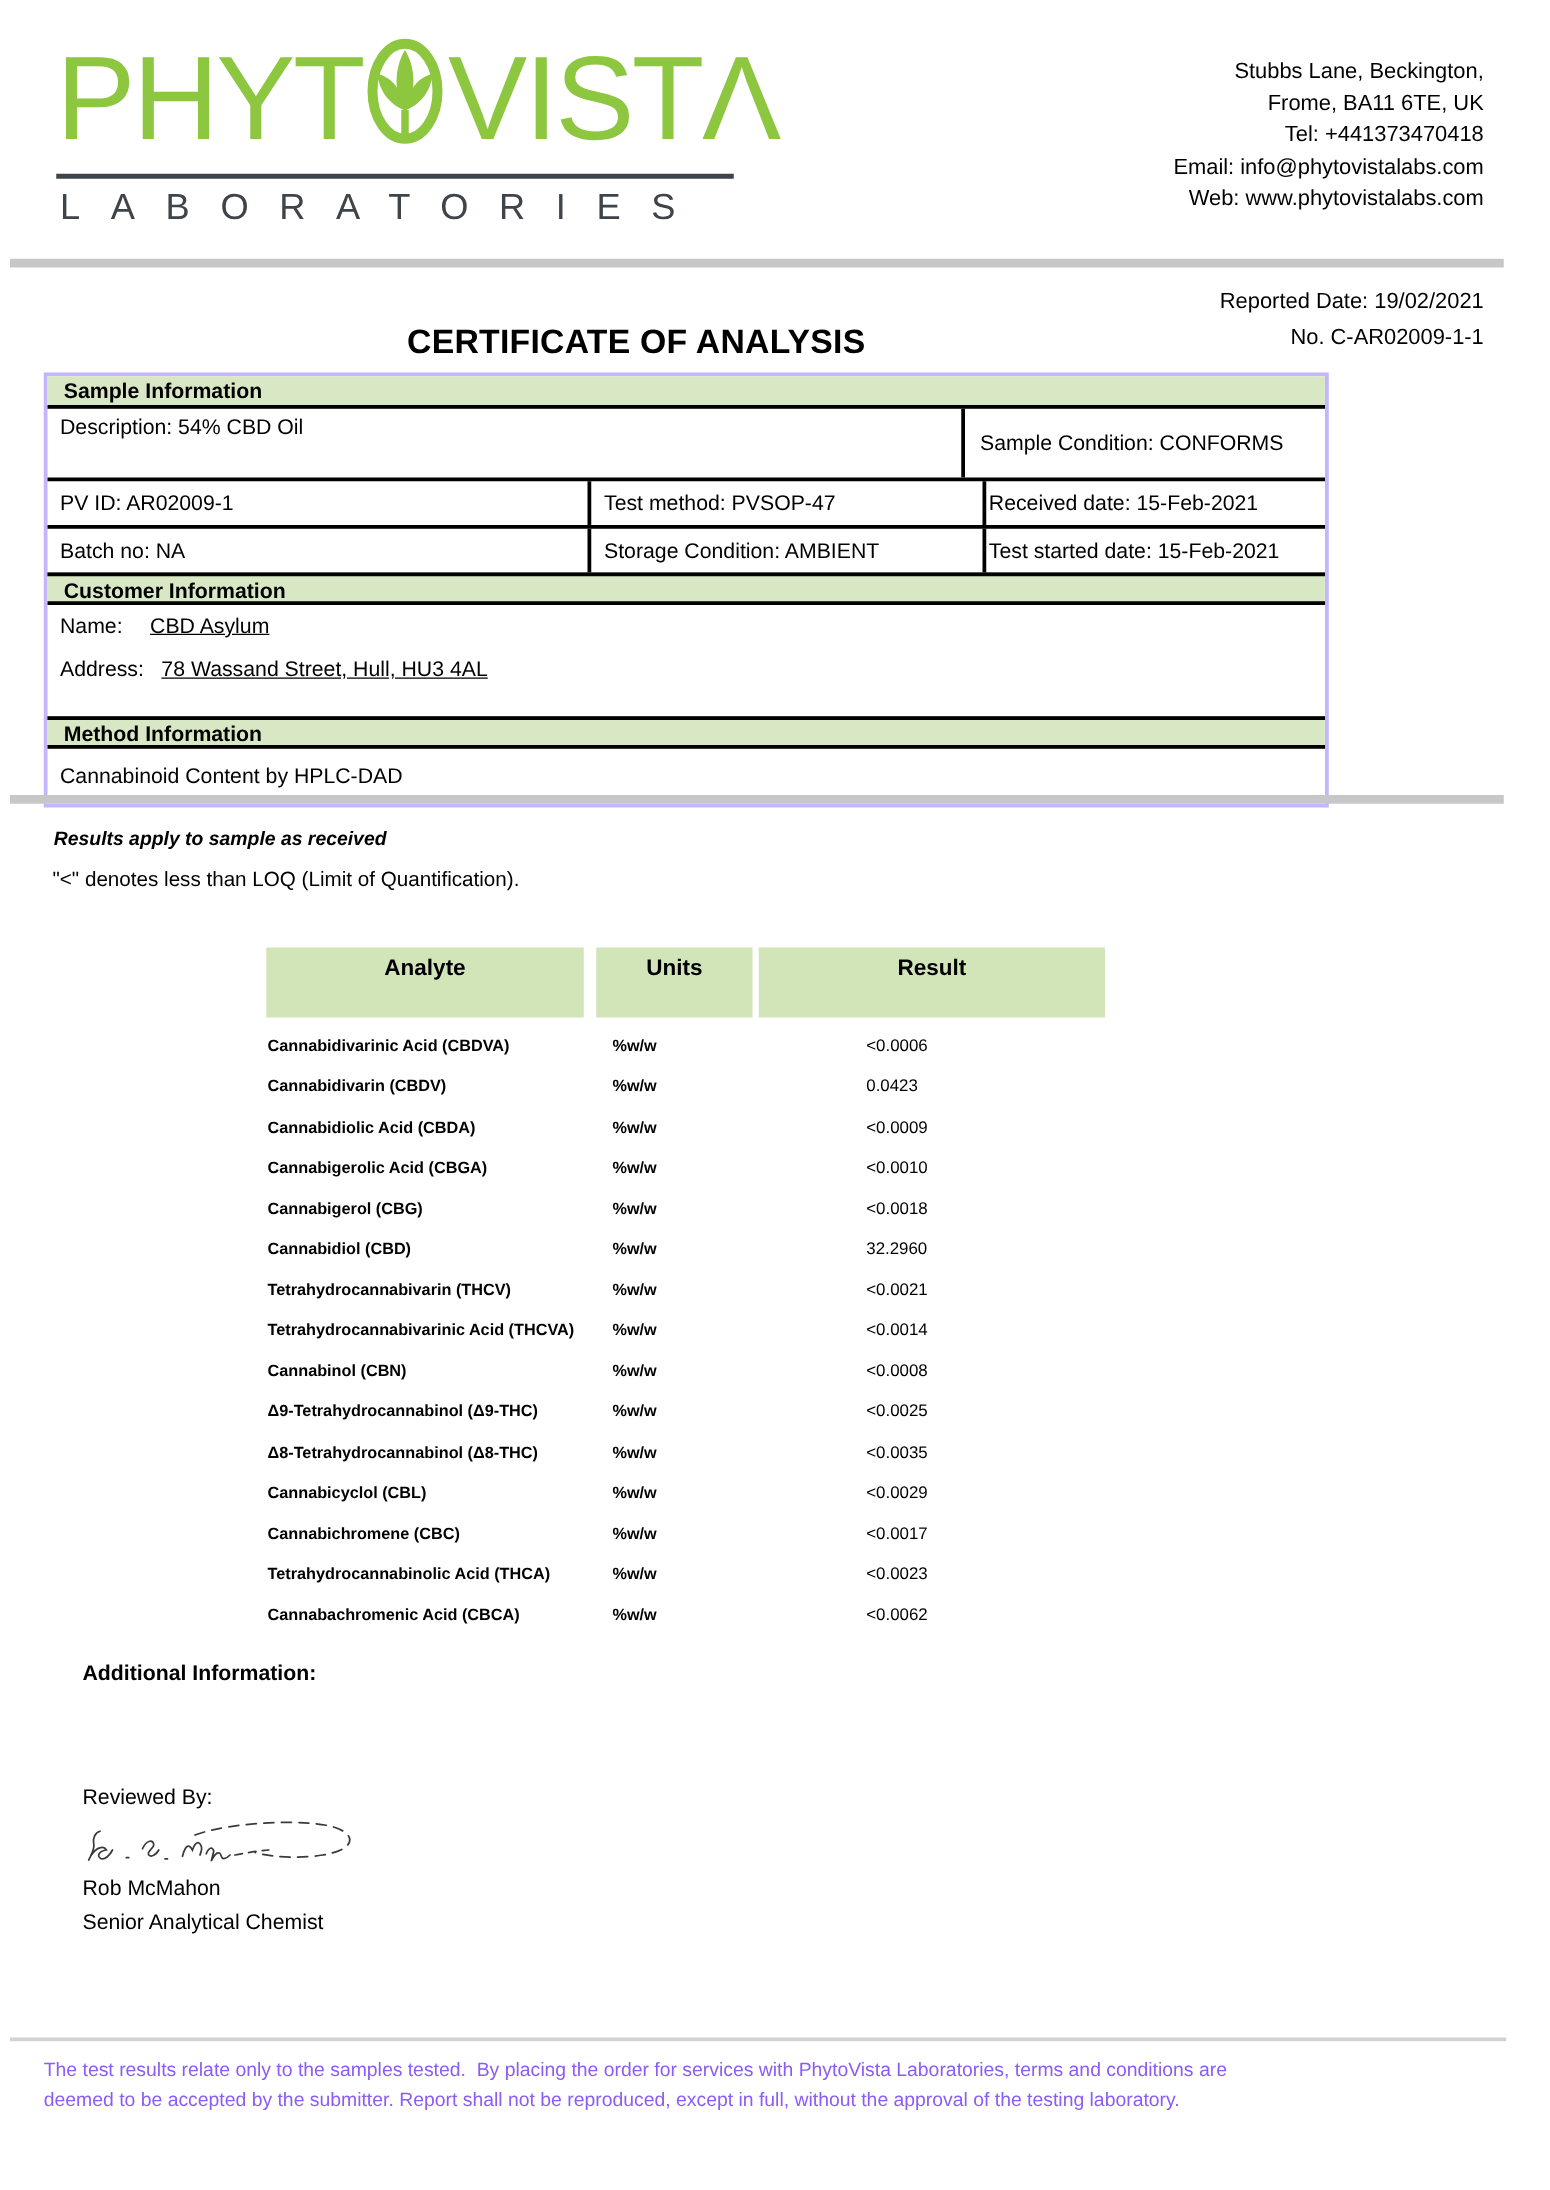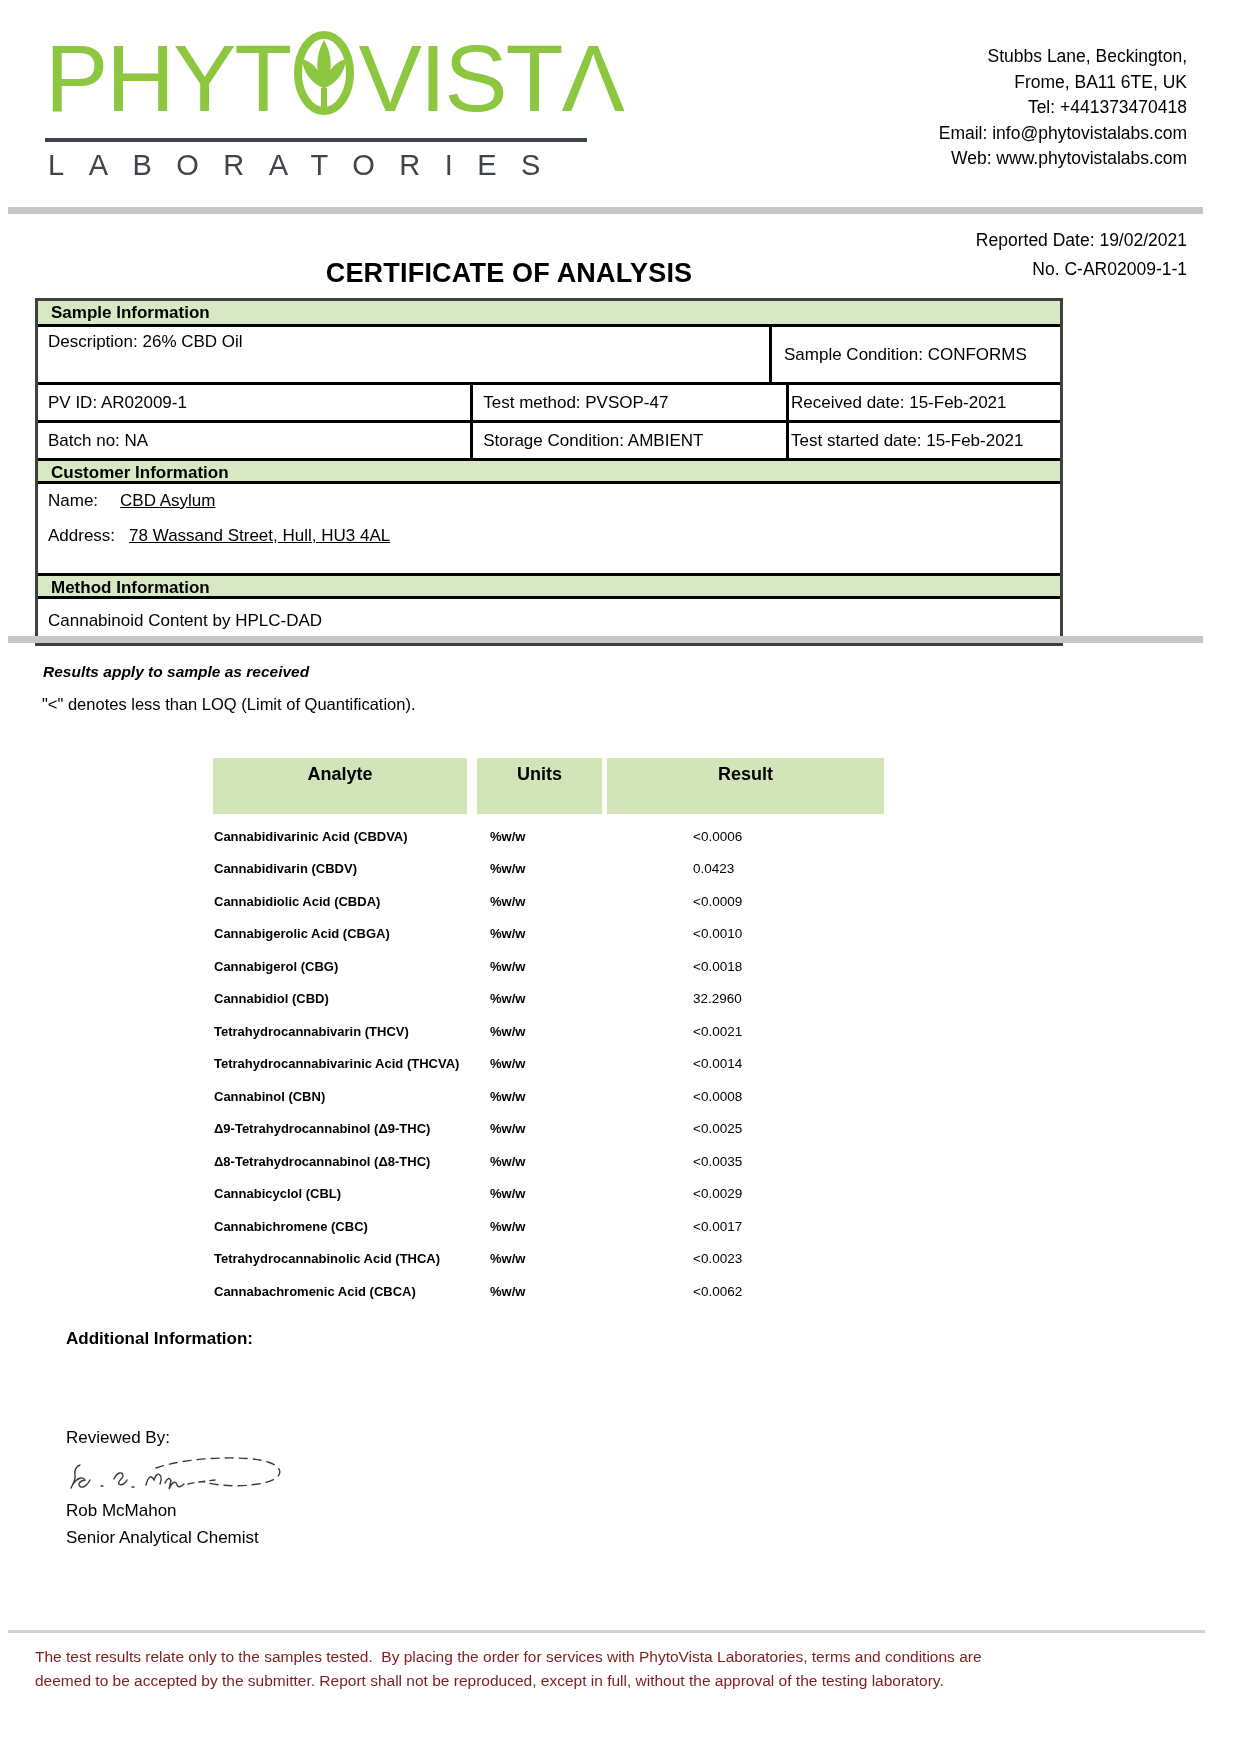--- a/index.html
+++ b/index.html
@@ -34,21 +34,21 @@
 
   
   .reported-date { position:absolute; right:53px; top:230px; font-size:17.5px; }
   .doc-no        { position:absolute; right:53px; top:259px; font-size:17.5px; }
   .doc-title {
     position:absolute; left:0; top:258px; width:1018px; text-align:center;
     font-size:27px; font-weight:700; letter-spacing:0.2px;
   }
 
   
-  .info-tables { position:absolute; left:35px; top:298px; width:1028px; border:3px solid #404040; background:#fff; }
+  .info-tables { position:absolute; left:35px; top:298px; width:1028px; border:3px solid #c4b5fd; background:#fff; }
   .section-bar {
     height:26px; background:var(--section-green); border-bottom:3px solid #000;
     font-size:17px; font-weight:700; padding:2px 0 0 13px;
   }
   .section-bar + .section-bar, .ib + .section-bar { border-top:3px solid #000; margin-top:-3px; }
   .ib { border-bottom:3px solid #000; display:flex; font-size:17px; }
   .ib:last-child { border-bottom:none; }
   .cell { padding:5px 10px; }
   .desc-row { height:58px; }
   .desc-cell { width:734px; border-right:3px solid #000; }
@@ -88,21 +88,21 @@
   .additional-info { position:absolute; left:66px; top:1329px; font-size:17px; font-weight:700; }
 
   
   .reviewed-block { position:absolute; left:66px; top:1428px; font-size:17px; }
   .sig { display:block; margin:5px 0 1px 2px; }
   .reviewer-name { margin-top:1px; }
   .reviewer-title { margin-top:7px; }
 
   
   .footer-rule { position:absolute; left:8px; top:1630px; width:1197px; height:3px; background:#d2d2d2; }
-  .footer { position:absolute; left:35px; top:1645px; width:1180px; font-size:15.5px; line-height:23.5px; color:#7f1d1d; }
+  .footer { position:absolute; left:35px; top:1645px; width:1180px; font-size:15.5px; line-height:23.5px; color:#8b5cf6; }
   .footer-line { display:block; white-space:pre-wrap; }
 </style>
 </head>
 <body>
 
 <div class="page">
 
   <div class="logo-block">
     <div class="logo-word">
       <span>PHYT</span>
@@ -131,21 +131,21 @@
 
   <div class="gray-bar gray-bar-1"></div>
 
   <div class="reported-date">Reported Date: 19/02/2021</div>
   <div class="doc-title">CERTIFICATE OF ANALYSIS</div>
   <div class="doc-no">No. C-AR02009-1-1</div>
 
   <div class="info-tables">
     <div class="section-bar">Sample Information</div>
     <div class="ib desc-row">
-      <div class="cell desc-cell">Description: 26% CBD Oil</div>
+      <div class="cell desc-cell">Description: 54% CBD Oil</div>
       <div class="cond-cell">Sample Condition: CONFORMS</div>
     </div>
     <div class="ib grid-row">
       <div class="c1">PV ID: AR02009-1</div>
       <div class="c2">Test method: PVSOP-47</div>
       <div class="c3">Received date: 15-Feb-2021</div>
     </div>
     <div class="ib grid-row">
       <div class="c1">Batch no: NA</div>
       <div class="c2">Storage Condition: AMBIENT</div>

